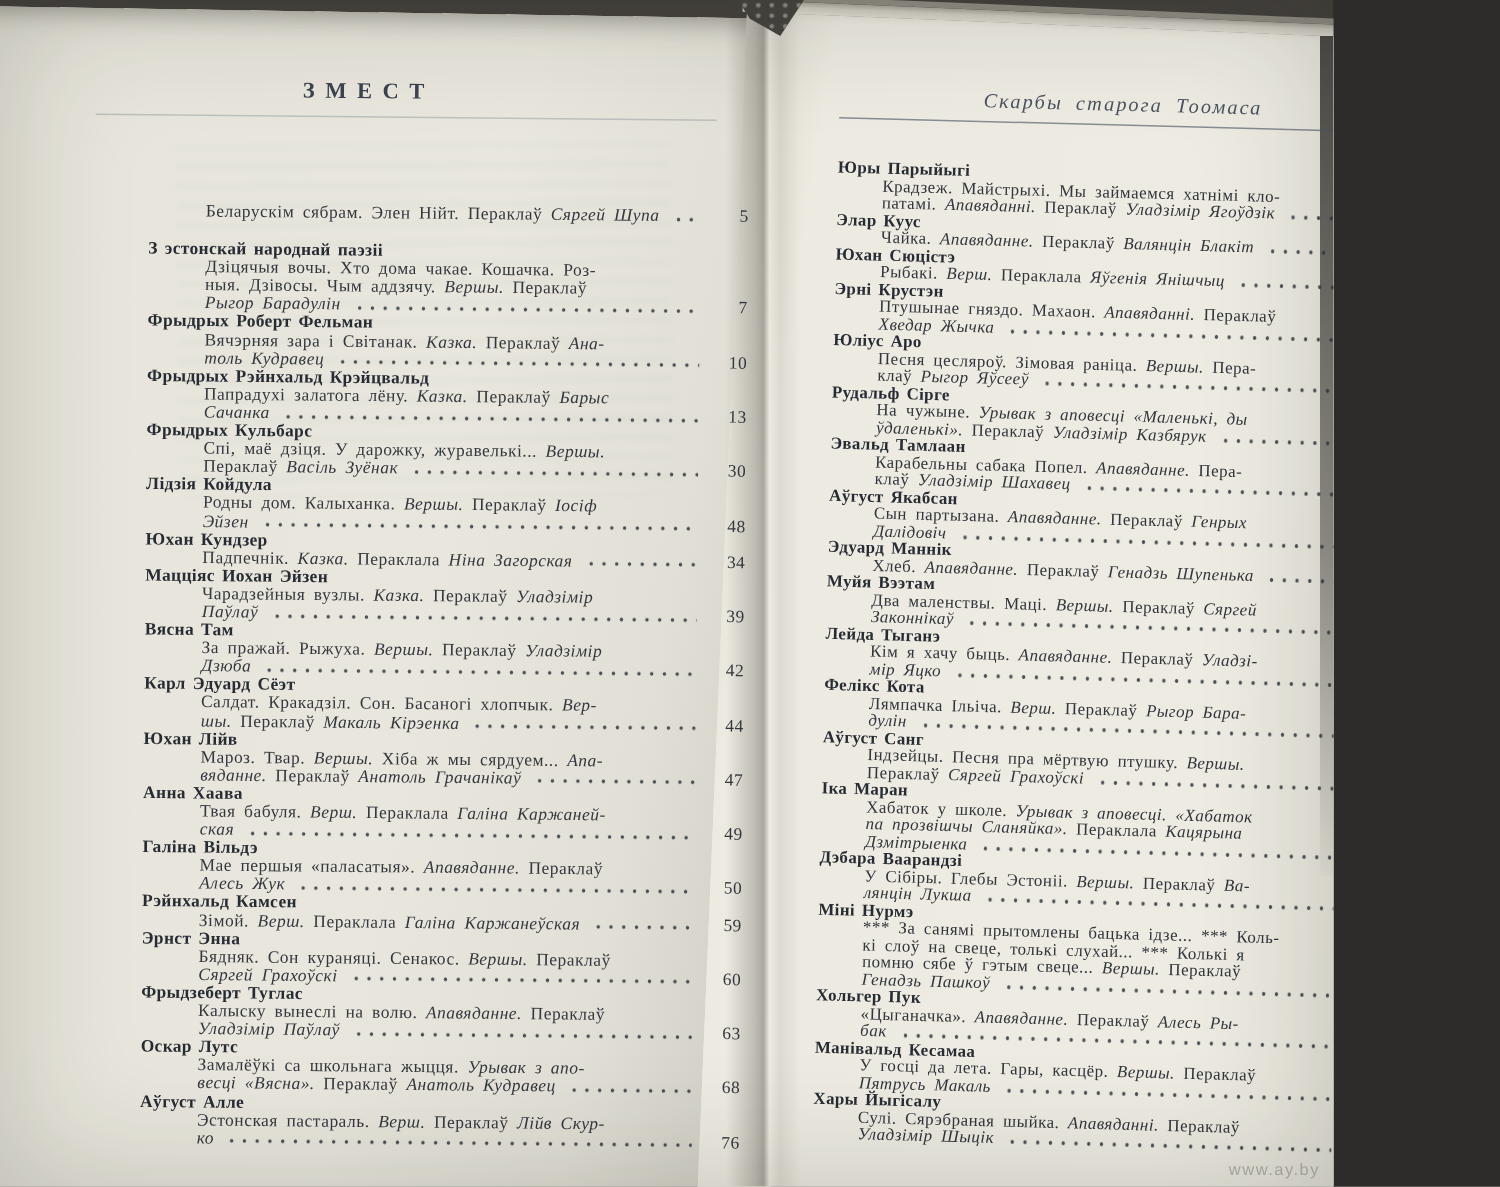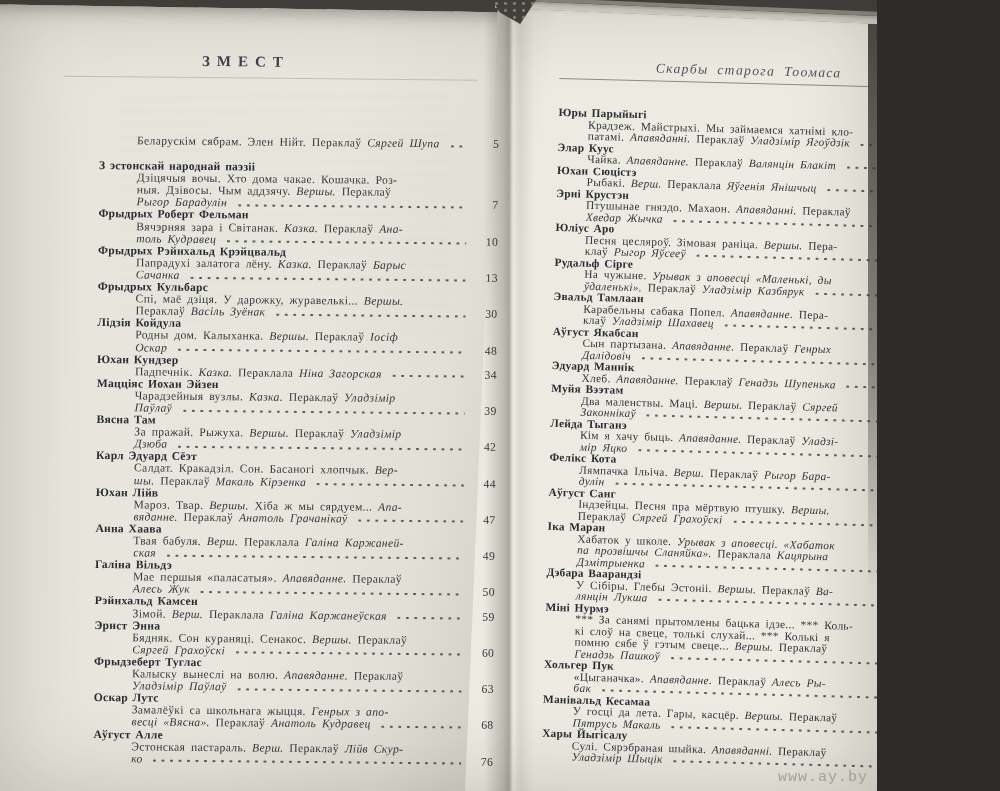--- a/index.html
+++ b/index.html
@@ -1,17 +1,17 @@
 <!DOCTYPE html>
 <html><head>
 <meta charset="utf-8">
 <style>
   html,body{margin:0;padding:0;background:#2e2c2a;}
   .scene{position:relative;width:877px;height:791px;overflow:hidden;
-         font-family:"Liberation Serif","DejaVu Serif",serif;}
+         font-family:"Liberation Serif","DejaVu Serif",serif;padding-left:12px;}
   
   .bg{position:absolute;inset:0;background-color:#45423e;
       background-image:
         radial-gradient(circle, #9a958a 1.2px, rgba(0,0,0,0) 2.2px),
         radial-gradient(circle, #6e6a62 1.5px, rgba(0,0,0,0) 2.6px),
         radial-gradient(circle, #28262 4px, rgba(0,0,0,0) 5px),
         radial-gradient(circle, #55514b 3px, rgba(0,0,0,0) 6px);
       background-size:11px 9px,17px 13px,43px 37px,29px 23px;
       background-position:0 0,6px 4px,10px 2px,3px 9px;}
   
@@ -62,21 +62,21 @@
   .right-text .entry .line{padding-left:30px;}
   .entry .line.last{display:flex;align-items:baseline;}
   .entry .line .t{white-space:nowrap;}
   .it{font-style:italic;}
   .leader{flex:1 1 auto;align-self:stretch;margin:0 6px 0 8px;
       background-image:radial-gradient(circle,rgba(50,56,64,0.85) 1px,rgba(0,0,0,0) 1.4px);
       background-size:8.5px 4px;background-repeat:repeat-x;background-position:left bottom 2.5px;}
   .pg{min-width:26px;text-align:right;flex:0 0 auto;}
   #left-entries .entry:first-child{margin-bottom:13px;}
   .watermark{position:absolute;right:9px;bottom:5px;z-index:6;
-      font-family:Liberation Mono, monospace;font-size:15px;
+      font-family:Liberation Sans, sans-serif;font-size:11px;
       letter-spacing:1px;color:rgba(158,158,152,0.95);}
   .vignette{position:absolute;inset:0;z-index:5;pointer-events:none;
       box-shadow:inset 0 0 90px rgba(25,25,22,0.20);}
 </style>
 </head>
 <body>
 
 <div class="scene">
   <div class="bg"></div>
   <div class="page page-left"></div>
@@ -131,21 +131,21 @@
           <div class="line last">
             <span class="t"><span>Пераклаў </span><span class="it">Васіль Зуёнак</span><span></span></span>
             <span class="leader"></span>
             <span class="pg">30</span>
           </div>
         </div>
         <div class="entry">
           <div class="author"><span>Лідзія Койдула</span></div>
           <div class="line"><span class="t"><span>Родны дом. Калыханка. </span><span class="it">Вершы.</span><span> Пераклаў </span><span class="it">Іосіф</span><span></span></span></div>
           <div class="line last">
-            <span class="t"><span></span><span class="it">Оскар</span><span></span></span>
+            <span class="t"><span></span><span class="it">Эйзен</span><span></span></span>
             <span class="leader"></span>
             <span class="pg">48</span>
           </div>
         </div>
         <div class="entry">
           <div class="author"><span>Юхан Кундзер</span></div>
           <div class="line last">
             <span class="t"><span>Падпечнік. </span><span class="it">Казка.</span><span> Пераклала </span><span class="it">Ніна Загорская</span><span></span></span>
             <span class="leader"></span>
             <span class="pg">34</span>
@@ -226,21 +226,21 @@
           <div class="author"><span>Фрыдзеберт Туглас</span></div>
           <div class="line"><span class="t"><span>Калыску вынеслі на волю. </span><span class="it">Апавяданне.</span><span> Пераклаў</span></span></div>
           <div class="line last">
             <span class="t"><span></span><span class="it">Уладзімір Паўлаў</span><span></span></span>
             <span class="leader"></span>
             <span class="pg">63</span>
           </div>
         </div>
         <div class="entry">
           <div class="author"><span>Оскар Лутс</span></div>
-          <div class="line"><span class="t"><span>Замалёўкі са школьнага жыцця. </span><span class="it">Генрых з апо-</span><span></span></span></div>
+          <div class="line"><span class="t"><span>Замалёўкі са школьнага жыцця. </span><span class="it">Урывак з апо-</span><span></span></span></div>
           <div class="line last">
             <span class="t"><span></span><span class="it">весці «Вясна».</span><span> Пераклаў </span><span class="it">Анатоль Кудравец</span><span></span></span>
             <span class="leader"></span>
             <span class="pg">68</span>
           </div>
         </div>
         <div class="entry">
           <div class="author"><span>Аўгуст Алле</span></div>
           <div class="line"><span class="t"><span>Эстонская пастараль. </span><span class="it">Верш.</span><span> Пераклаў </span><span class="it">Лійв Скур-</span><span></span></span></div>
           <div class="line last">

